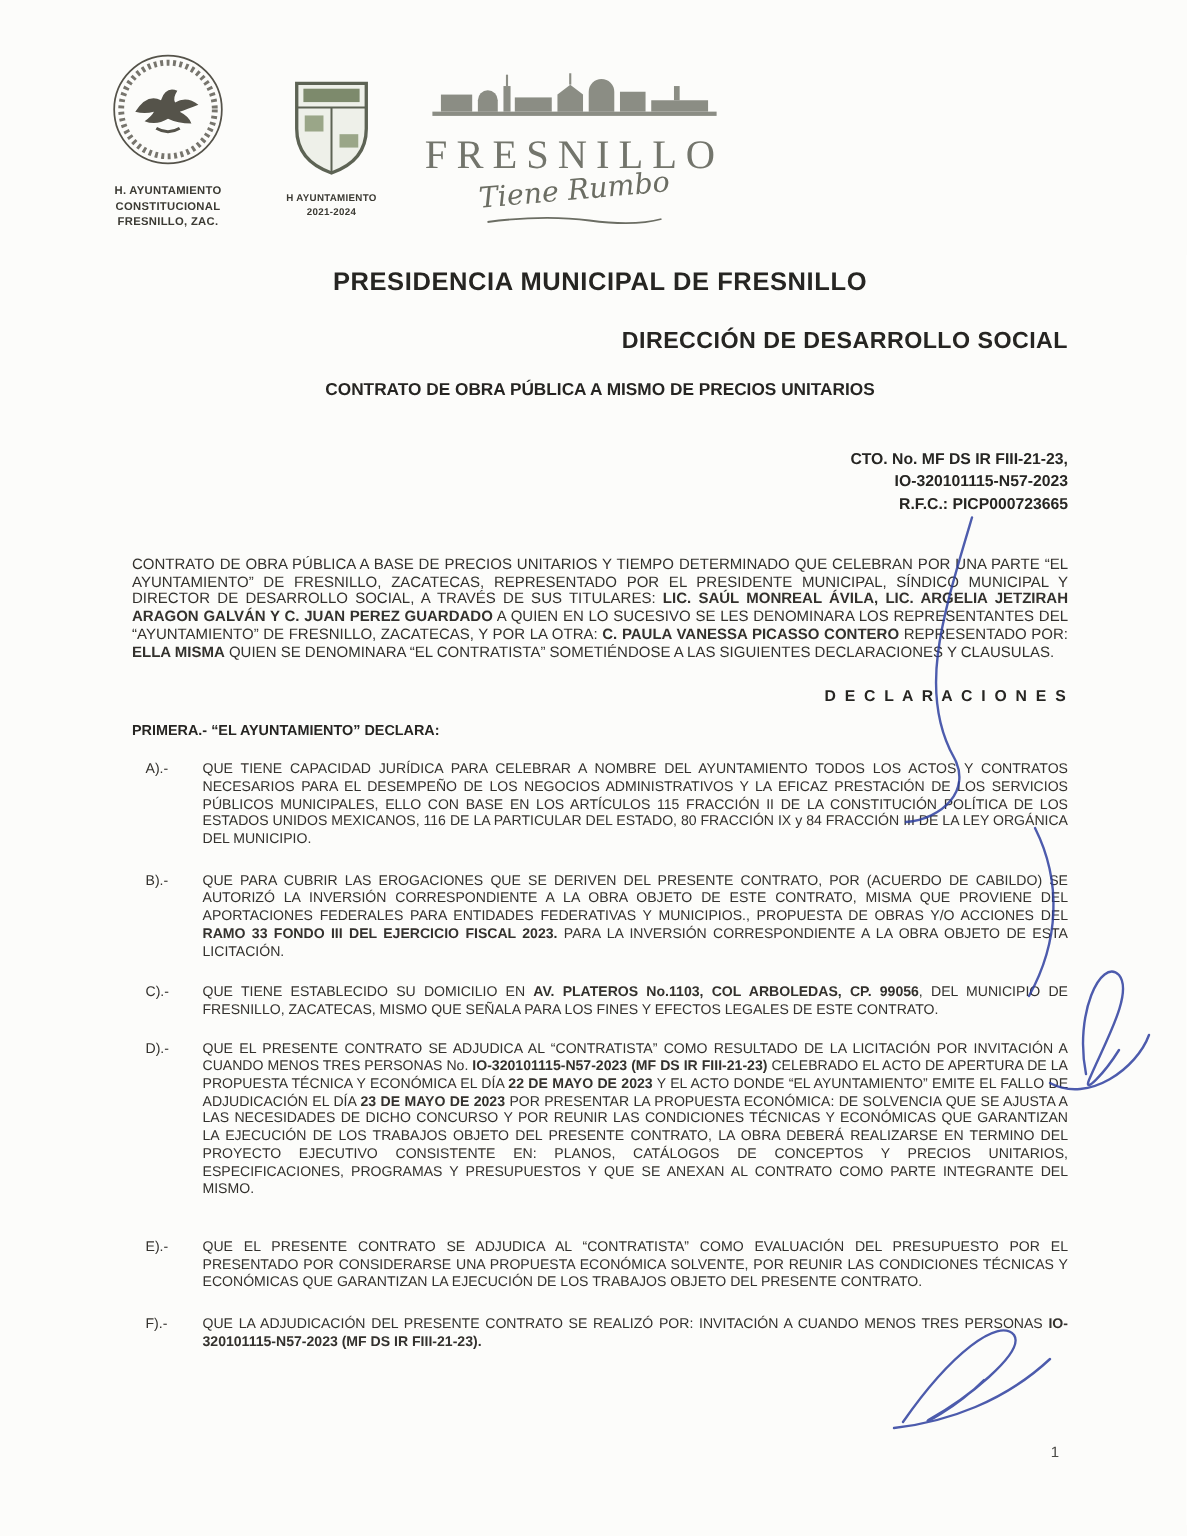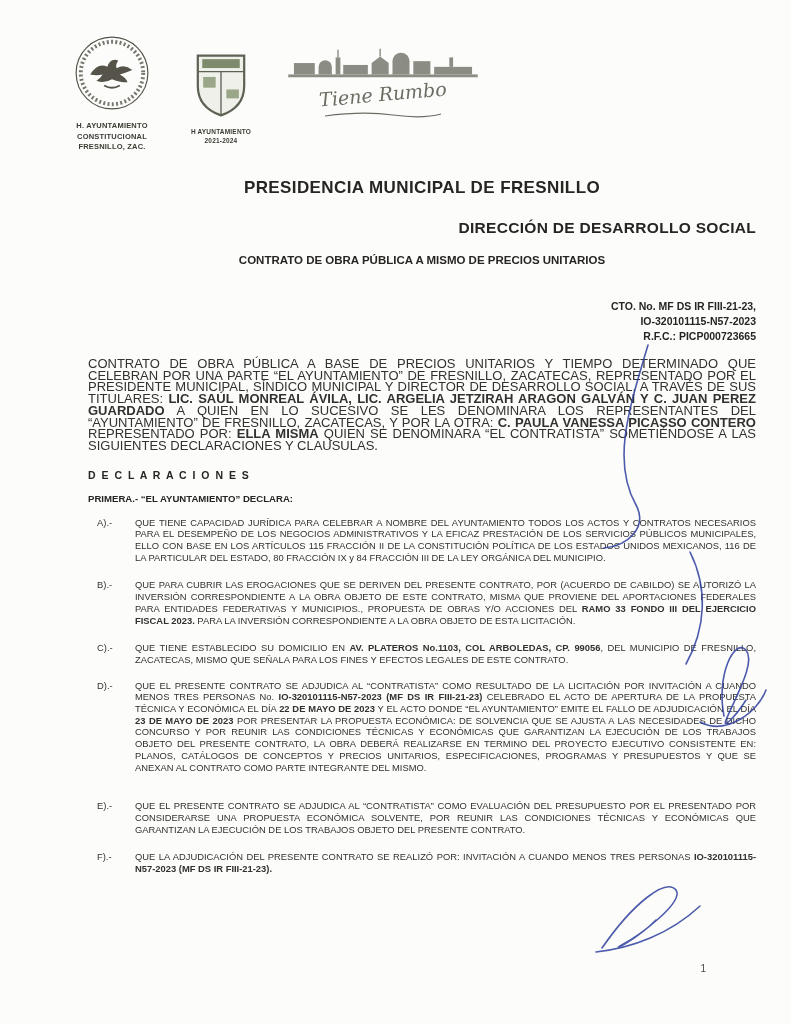--- a/index.html
+++ b/index.html
@@ -17,27 +17,27 @@
   .seal-caption.small { font-size:6.5px; }
   .brand-title {
     font-family:"Liberation Serif", serif; font-size:27px; letter-spacing:6px;
     color:#73756c; margin-top:1px; white-space:nowrap;
   }
   .brand-tagline {
     display:inline-block; font-family:"DejaVu Serif", serif; font-style:italic;
     font-size:19px; color:#6b6d63; transform:rotate(-5deg); margin-top:-3px;
   }
   
-  .content { padding:178px 35px 0 88px; }
+  .content { padding:178px 79px 0 88px; }
   .title-1 { text-align:center; font-size:17px;   font-weight:700; letter-spacing:.4px; color:#262522; }
   .title-2 { text-align:right; font-size:15.5px; font-weight:700; letter-spacing:.3px; margin-top:21px; color:#262522; }
   .title-3 { text-align:center; font-size:11.5px; font-weight:700; margin-top:17px; color:#262522; }
   .ref-block { text-align:right; font-weight:700; font-size:10.5px; line-height:15px; margin-top:33px; color:#262522; }
-  .intro { margin:14px 0 0 0; font-size:13px; line-height:11.7px; text-align:justify; }
-  .decl-heading { text-align:left; font-weight:700; font-size:10.5px; letter-spacing:1.5px; margin-top:17px; color:#262522; }
+  .intro { margin:27px 0 0 0; font-size:10px; line-height:11.7px; text-align:justify; }
+  .decl-heading { text-align:right; font-weight:700; font-size:10.5px; letter-spacing:1.5px; margin-top:17px; color:#262522; }
   .primera { font-weight:700; font-size:9.6px; margin-top:12px; color:#262522; }
   .items { margin-top:13px; }
   .item { display:flex; margin-bottom:16px; }
   .item-label { flex:0 0 38px; margin-left:9px; font-size:9.4px; line-height:11.7px; }
   .item-text  { flex:1; margin:0; font-size:9.4px; line-height:11.7px; text-align:justify; }
   .item.gap-c { margin-bottom:14px; }
   .item.gap-d { margin-bottom:27px; }
   .seg-bold { font-weight:bold; }
   .page-number { position:absolute; right:85px; bottom:50px; font-size:10px; color:#4a4945; }
   
@@ -87,20 +87,21 @@
         <rect x="58" y="20" width="26" height="10"></rect>
         <path d="M88 30 v-12 l9 -7 l9 7 v12 z"></path>
         <path d="M110 30 v-14 a9 9 0 0 1 18 0 v14 z"></path>
         <rect x="132" y="16" width="18" height="14"></rect>
         <rect x="154" y="22" width="40" height="8"></rect>
         <rect x="170" y="12" width="4" height="10"></rect>
       </g>
       <line x1="52.5" y1="12" x2="52.5" y2="4" stroke="#8b8d84" stroke-width="1.5"></line>
       <line x1="97" y1="11" x2="97" y2="3" stroke="#8b8d84" stroke-width="1.5"></line>
     </svg>
+    <div class="brand-title">FRESNILLO</div>
     <div>
       <span class="brand-tagline">Tiene Rumbo</span>
     </div>
     <svg width="120" height="8" viewBox="0 0 120 8">
       <path d="M2 5 Q40 0 70 4 T118 3" stroke="#6b6d63" stroke-width="1.2" fill="none"></path>
     </svg>
   </div>
 
   <div class="content">
     <div class="title-1">PRESIDENCIA MUNICIPAL DE FRESNILLO</div>

